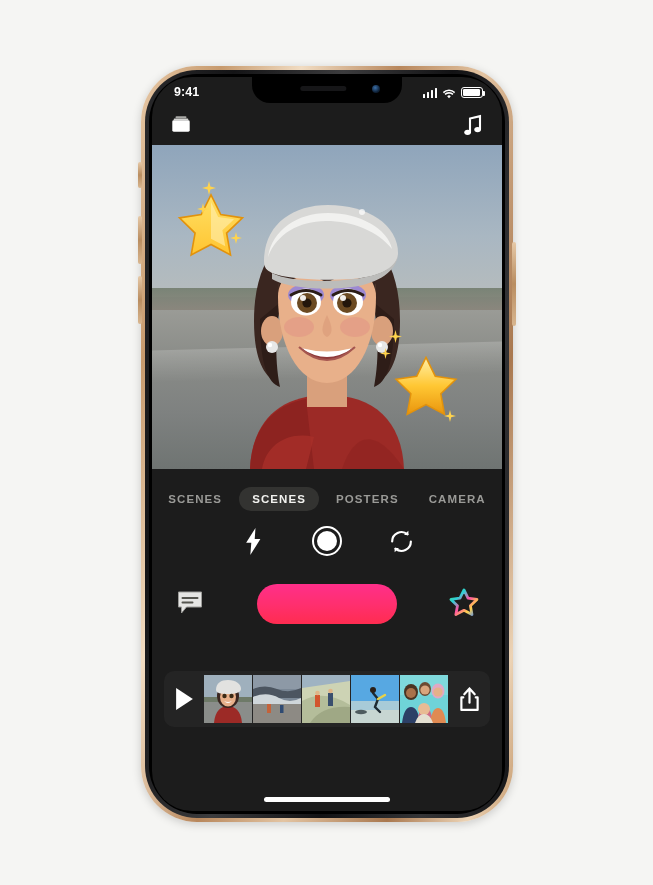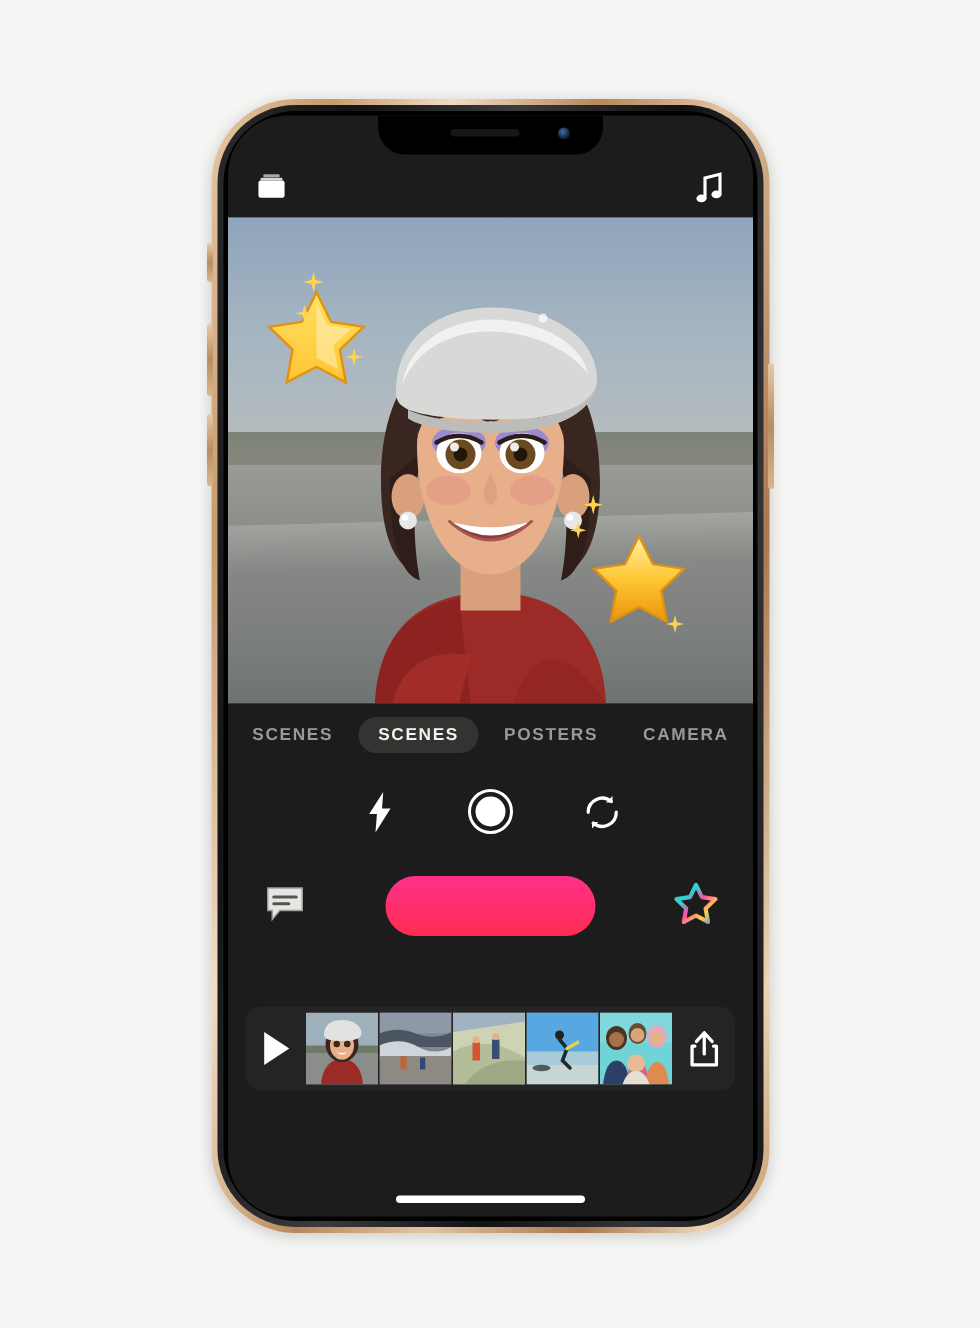--- a/index.html
+++ b/index.html
@@ -94,21 +94,21 @@
     background:linear-gradient(180deg,#9a9b96,#8a8c88 30%,#7e8180 65%,#6f7472 100%);}
   .beach-sheen{position:absolute;left:-10%;top:62%;width:120%;height:10%;
     background:linear-gradient(180deg,rgba(255,255,255,.18),rgba(255,255,255,0));transform:rotate(-1.5deg);}
 
   
   .memoji{position:absolute;left:50%;transform:translateX(-50%);bottom:0;width:250px;height:300px;}
 
   
   .tabbar{
     position:absolute;left:0;top:392px;width:100%;height:42px;
-    display:flex;align-items:center;justify-content:center;gap:4px;background:#1c1c1c;
+    display:flex;align-items:flex-end;justify-content:center;gap:4px;background:#1c1c1c;
   }
   .tab{
     font-size:11.5px;letter-spacing:1.1px;color:#9a9a97;font-weight:bold;
     padding:6px 13px;border-radius:13px;white-space:nowrap;
   }
   .tab.active{color:#f2f2ef;background:#333331;}
 
   
   .ctrlrow{
     position:absolute;left:0;top:436px;width:100%;height:56px;
@@ -161,20 +161,41 @@
 
   <div class="bezel"></div>
 
   <div class="screen">
 
     <div class="notch">
       <div class="speaker"></div>
       <div class="frontcam"></div>
     </div>
 
+    <div class="statusbar">
+      <div class="sb-time">9:41</div>
+      <div class="sb-right">
+        <div class="bars">
+            <i></i>
+            <i></i>
+            <i></i>
+            <i></i>
+          </div>
+        <div class="wifi">
+          <svg width="14" height="10" viewBox="0 0 16 11">
+            <path d="M8 10.4 5.9 8.1a3 3 0 0 1 4.2 0z" fill="#fff"></path>
+            <path d="M8 5.1c1.5 0 2.9.6 3.9 1.6l1.3-1.4A7.3 7.3 0 0 0 8 3.1a7.3 7.3 0 0 0-5.2 2.2l1.3 1.4A5.5 5.5 0 0 1 8 5.1z" fill="#fff"></path>
+            <path d="M8 .3a10 10 0 0 0-7.1 2.9l1.3 1.4A8.1 8.1 0 0 1 8 2.2c2.3 0 4.3.9 5.8 2.4l1.3-1.4A10 10 0 0 0 8 .3z" fill="#fff"></path>
+          </svg>
+        </div>
+        <div class="batt">
+            <i></i>
+          </div>
+      </div>
+    </div>
 
     <div class="appnav">
       <div class="nav-projects">
         <svg width="22" height="22" viewBox="0 0 24 24">
           <rect x="6" y="3.5" width="12" height="2.2" rx="1" fill="#a8a8a5"></rect>
           <rect x="4" y="6" width="16" height="2" rx="1" fill="#d6d6d3"></rect>
           <rect x="2.5" y="8" width="19" height="12.5" rx="1.6" fill="#ffffff"></rect>
         </svg>
       </div>
       <div class="nav-music">

